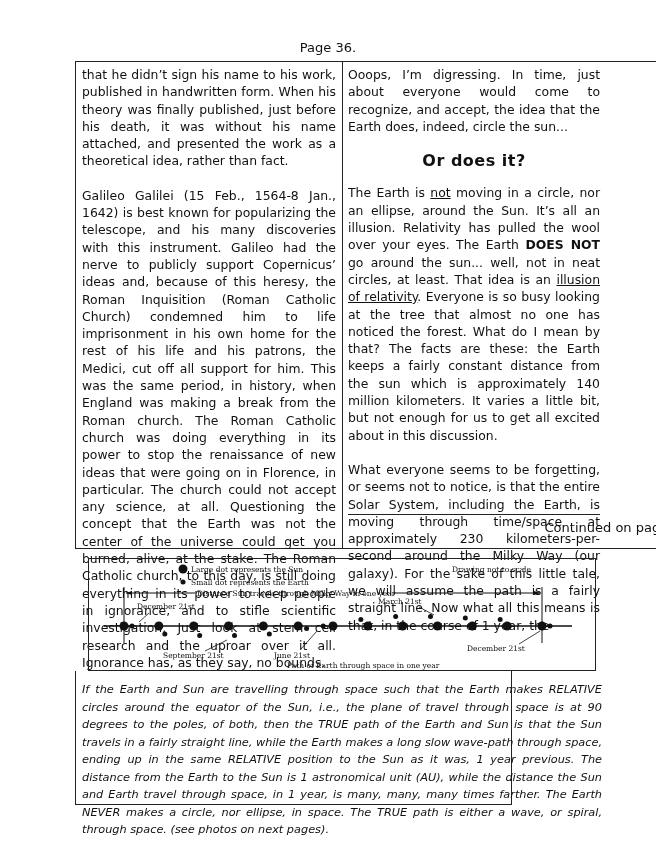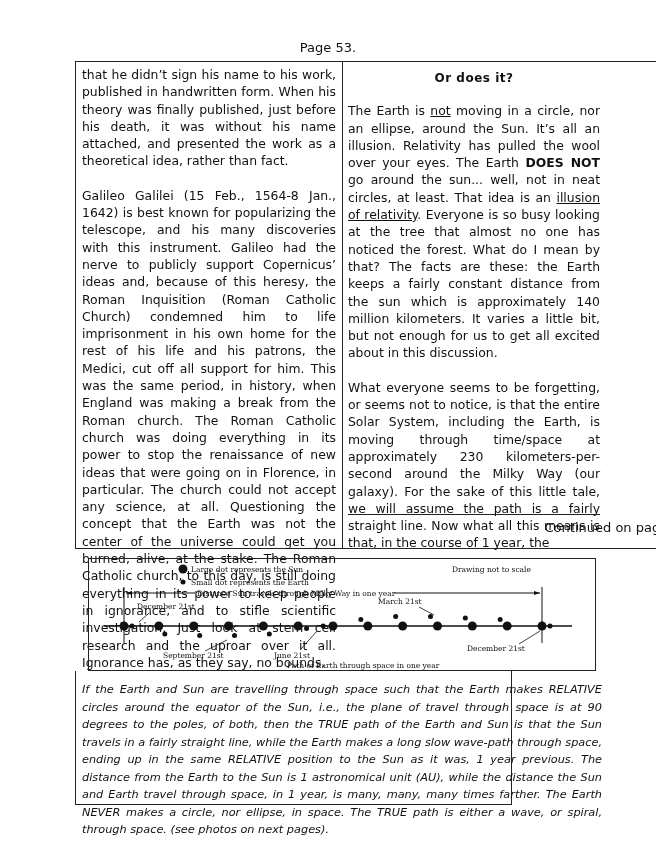--- a/index.html
+++ b/index.html
@@ -7,45 +7,46 @@
          font-family: "DejaVu Sans", sans-serif; color: #111; }
   .page-title { position: absolute; top: 40px; left: 0; width: 656px; text-align: center;
                 font-size: 13px; }
   .top-box { position: absolute; left: 75px; top: 61px; width: 635px; height: 488px;
              border: 1.5px solid #222; box-sizing: border-box; }
   .col-divider { position: absolute; left: 266px; top: 0; bottom: 0; border-left: 1.5px solid #222; }
   .col { position: absolute; top: 4px; font-size: 12.4px; line-height: 17.3px; text-align: justify; }
   .col-left { left: 6px; width: 254px; }
   .col-right { left: 272px; width: 252px; }
   .col p { margin: 0 0 17px 0; }
-  .heading { text-align: center; font-weight: bold; font-size: 12px; margin: 4px 0 15px 0; letter-spacing: 0.5px; }
+  .heading { text-align: center; font-weight: bold; font-size: 16px; margin: 4px 0 15px 0; letter-spacing: 0.5px; }
   .cont-rule { position: absolute; left: 272px; width: 252px; top: 452px; border-top: 1.5px solid #222; }
   .cont { position: absolute; right: 16px; top: 458px; font-size: 13px; }
   u { text-decoration: underline; }
   .diagram-box { position: absolute; left: 88px; top: 558px; width: 508px; height: 113px;
                  border: 1.5px solid #222; box-sizing: border-box; }
   .diagram-box svg { position: absolute; left: 0; top: 0; }
   .dtext { font-family: "DejaVu Serif", serif; font-size: 7.5px; fill: #111; }
   .caption-box { position: absolute; left: 75px; top: 671px; width: 437px; height: 134px;
                  border: 1.5px solid #222; border-top: none; box-sizing: border-box; }
   .caption { position: absolute; left: 6px; top: 10px; width: 520px; font-size: 11.3px;
              line-height: 17.5px; font-style: italic; text-align: justify; }
 </style>
 </head>
 <body>
 
-<div class="page-title">Page 53.</div>
+<div class="page-title">Page 36.</div>
 
 <div class="top-box">
   <div class="col-divider"></div>
   <div class="col col-left">
     <p>that he didn’t sign his name to his work, published in handwritten form.  When his theory was finally published, just before his death, it was  without his name attached, and presented the work as a theoretical idea,  rather than fact.</p>
     <p>Galileo Galilei (15 Feb., 1564-8 Jan., 1642) is best known for popularizing the telescope, and his many discoveries with this instrument.  Galileo had the nerve to publicly support Copernicus’ ideas  and, because of this heresy, the Roman Inquisition (Roman Catholic Church)  condemned him to life imprisonment  in his own home for the rest of his life and his patrons, the Medici, cut off all support for him.  This was the same period, in history, when England was making a break from the Roman church.  The Roman Catholic church was doing everything in its power  to stop the renaissance of new ideas that were going on in Florence, in particular.  The church could not accept any science, at all.  Questioning the concept that the Earth was not the center of the universe could get you burned, alive, at the stake.  The Roman Catholic church, to this day, is still doing everything in its power to keep people in ignorance, and to stifle scientific investigation.  Just look at stem cell research and the uproar over  it all.  Ignorance has, as they say, no bounds.</p>
   </div>
   <div class="col col-right">
+    <p>Ooops, I’m digressing.  In time,  just about everyone would come to recognize, and accept, the idea that  the Earth does, indeed, circle the sun...</p>
     <div class="heading">Or  does  it?</div>
     <p><span>The Earth is </span><u>not</u><span> moving in a circle, nor an ellipse, around  the Sun.  It’s all an illusion.  Relativity  has  pulled the wool over  your eyes.  The Earth </span><b>DOES NOT</b><span> go around the sun... well, not  in neat circles, at least.  That idea  is an </span><u>illusion of relativity</u><span>.  Everyone  is so busy looking at the tree that almost no  one has noticed the forest.  What do I mean by that? The facts are these:  the Earth keeps a fairly constant distance from the sun which is approximately 140 million kilometers. It varies a little bit, but not enough for us to get all excited about  in this discussion.</span></p>
     <p>What  everyone seems to be forgetting, or seems not to notice, is that  the entire Solar System, including the Earth, is moving through time/space at approximately 230 kilometers-per-second around the Milky Way (our galaxy).  For the sake of this little tale, we will assume the path is a fairly straight line.  Now what all this means is that, in the course of 1 year, the</p>
   </div>
   <div class="cont-rule"></div>
   <div class="cont">Continued on page 28.</div>
 </div>
 
 <div class="diagram-box">
   <svg id="diag" width="508" height="113">

